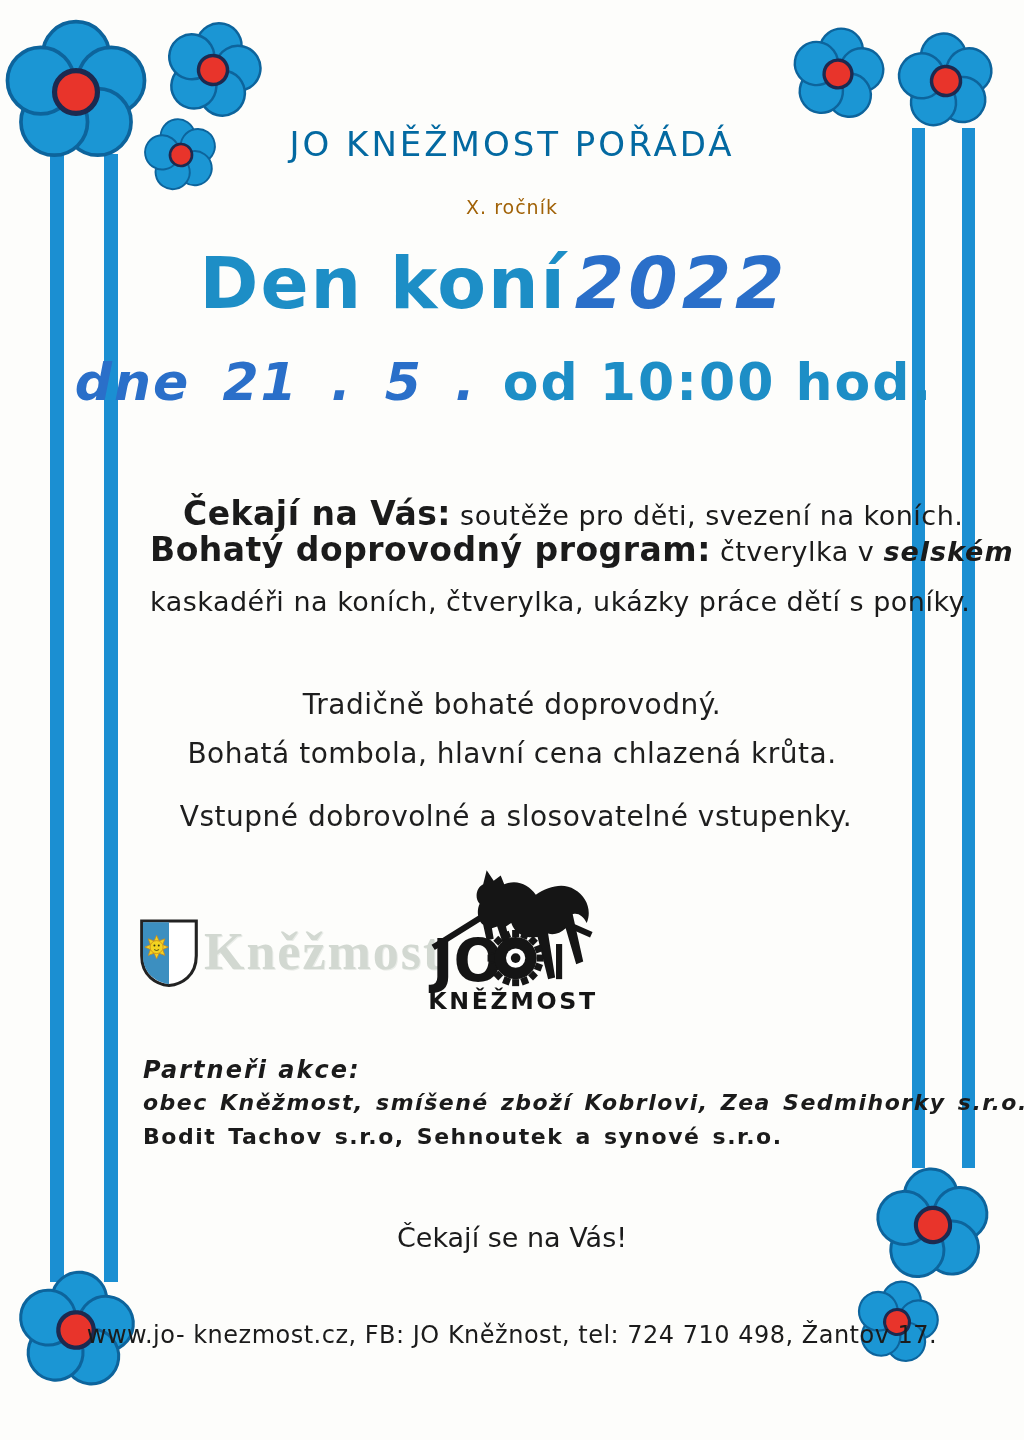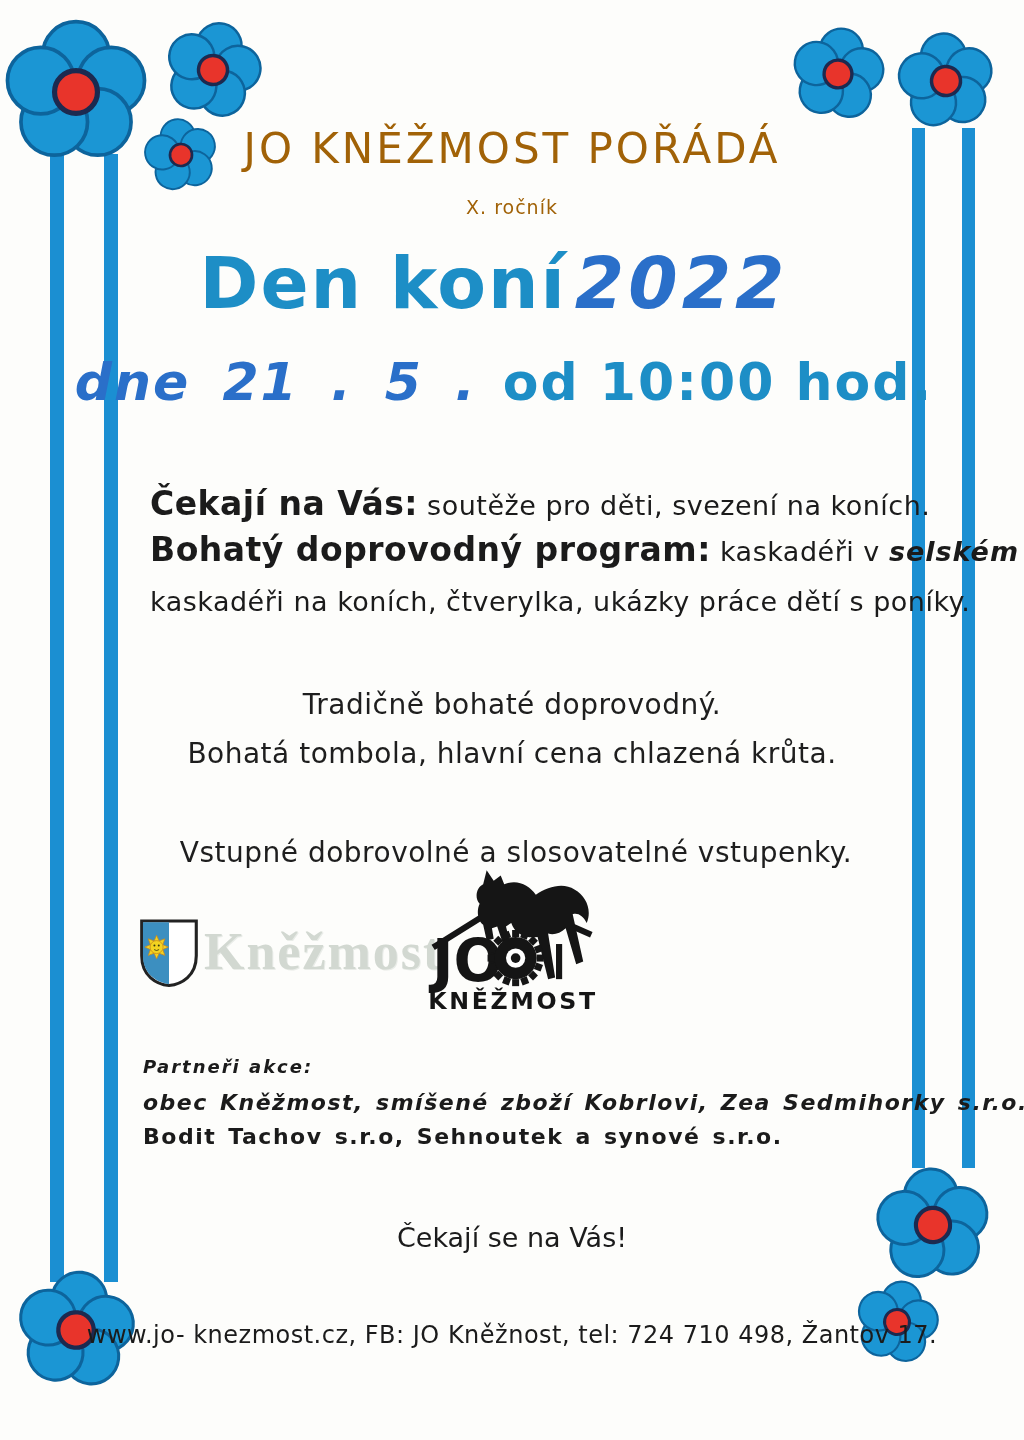--- a/index.html
+++ b/index.html
@@ -22,49 +22,49 @@
     font-family:"DejaVu Sans",sans-serif;
     color:var(--ink);
     position:relative;
     overflow:hidden;
   }
   .abs{position:absolute;}
   .centered{left:0;right:0;text-align:center;}
   .flower{position:absolute;}
   .stripe{position:absolute;background:var(--stripe-blue);}
 
-  .org-line{top:124px;font-size:42px;letter-spacing:3px;color:#a16207;}
+  .org-line{top:124px;font-size:34px;letter-spacing:3px;color:#0369a1;}
   .edition-line{top:196px;font-size:19px;letter-spacing:1px;color:#a16207;}
 
   .event-title{top:242px;font-size:71px;font-weight:bold;transform:translateX(-18px);white-space:nowrap;}
   .event-title .t-name{color:var(--title-teal);letter-spacing:2px;}
   .event-title .t-year{color:var(--title-blue);font-style:italic;margin-left:8px;letter-spacing:4px;}
 
   .date-line{top:352px;font-size:52px;font-weight:bold;transform:translateX(-8px);white-space:nowrap;}
   .date-line .d-date{color:var(--title-blue);font-style:italic;word-spacing:12px;letter-spacing:2px;text-align:right;}
   .date-line .d-time{color:var(--title-teal);margin-left:26px;letter-spacing:2px;}
 
   .body-line{left:150px;width:760px;text-align:left;white-space:nowrap;}
   .lead{font-size:33px;font-weight:bold;letter-spacing:0.5px;}
   .plain{font-size:27px;letter-spacing:0.5px;}
-  .body-1{top:484px;}
+  .body-1{top:494px;margin-left:33px;}
   .body-2{top:530px;}
   .body-3{top:586px;}
   .em-selskem{font-style:italic;font-weight:bold;letter-spacing:1px;text-align:center;}
 
   .center-text{font-size:28px;letter-spacing:0.5px;color:#1e1e1e;}
   .center-1{top:688px;}
   .center-2{top:737px;}
-  .center-3{top:836px;margin-left:8px;}
+  .center-3{top:800px;margin-left:8px;}
 
   .town-logo{left:138px;top:910px;}
   .ghost-name{left:204px;top:922px;font-family:"Liberation Serif",serif;font-weight:bold;font-size:52px;color:var(--ghost);letter-spacing:2px;text-shadow:1px 1px 0 #e9ece8;}
   .club-logo{left:424px;top:858px;}
 
-  .partners-head{left:143px;top:1056px;font-size:18px;font-weight:bold;font-style:italic;letter-spacing:2px;}
+  .partners-head{left:143px;top:1056px;font-size:24px;font-weight:bold;font-style:italic;letter-spacing:2px;}
   .partners-1{left:143px;top:1090px;font-size:22px;font-weight:bold;font-style:italic;letter-spacing:1.5px;word-spacing:3px;white-space:nowrap;}
   .partners-2{left:143px;top:1124px;font-size:22px;font-weight:bold;letter-spacing:1.5px;word-spacing:3px;white-space:nowrap;}
 
   .closing-line{top:1222px;font-size:27px;}
   .contact-line{top:1290px;font-size:24px;letter-spacing:0.5px;white-space:nowrap;margin-top:31px;}
 </style>
 </head>
 <body>
 
 <svg width="0" height="0" style="position:absolute" aria-hidden="true">
@@ -120,21 +120,21 @@
 </div>
 
 <div class="abs centered date-line">
   <span class="d-date">dne 21 . 5 .</span><span class="d-time">od 10:00 hod.</span>
 </div>
 
 <div class="abs body-line body-1">
   <span class="lead">Čekají na Vás:</span><span class="plain"> soutěže pro děti, svezení na koních.</span>
 </div>
 <div class="abs body-line body-2">
-  <span class="lead">Bohatý doprovodný program:</span><span class="plain"> kaskadéři v </span><span class="plain em-selskem">selském</span><span class="plain"> stylu,</span>
+  <span class="lead">Bohatý doprovodný program:</span><span class="plain"> čtverylka v </span><span class="plain em-selskem">selském</span><span class="plain"> stylu,</span>
 </div>
 <div class="abs body-line body-3 plain">kaskadéři na koních, čtverylka, ukázky práce dětí s poníky.</div>
 
 <div class="abs centered center-text center-1">Tradičně bohaté doprovodný.</div>
 <div class="abs centered center-text center-2">Bohatá tombola, hlavní cena chlazená krůta.</div>
 <div class="abs centered center-text center-3">Vstupné dobrovolné a slosovatelné vstupenky.</div>
 
 <svg class="abs town-logo" width="62" height="86" viewBox="0 0 100 115">
   <path d="M6,6 H94 V62 C94,95 70,108 50,110 C30,108 6,95 6,62 Z" fill="#ffffff" stroke="#222222" stroke-width="5"></path>
   <path d="M8,8 H50 V108 C32,105 8,93 8,62 Z" fill="#3c8fc0"></path>

